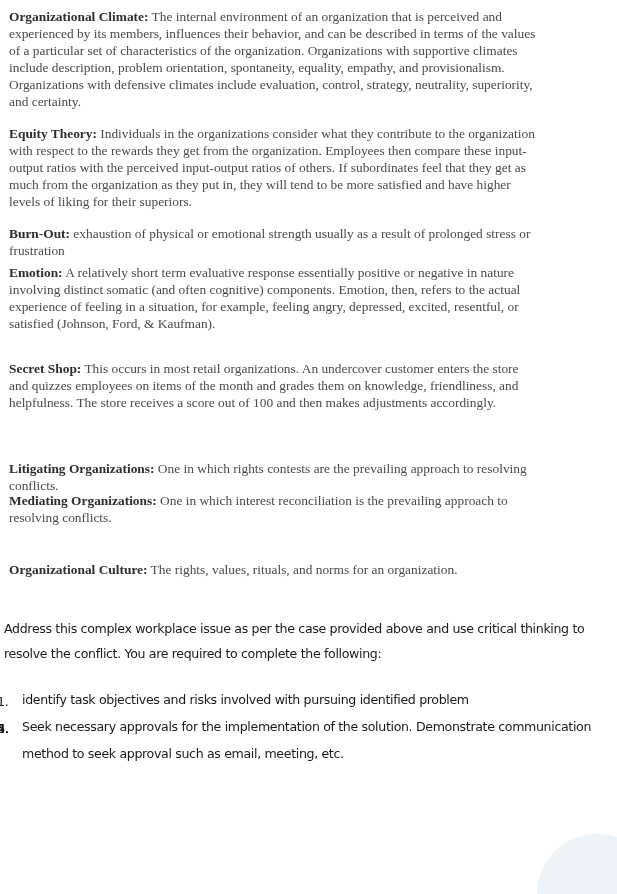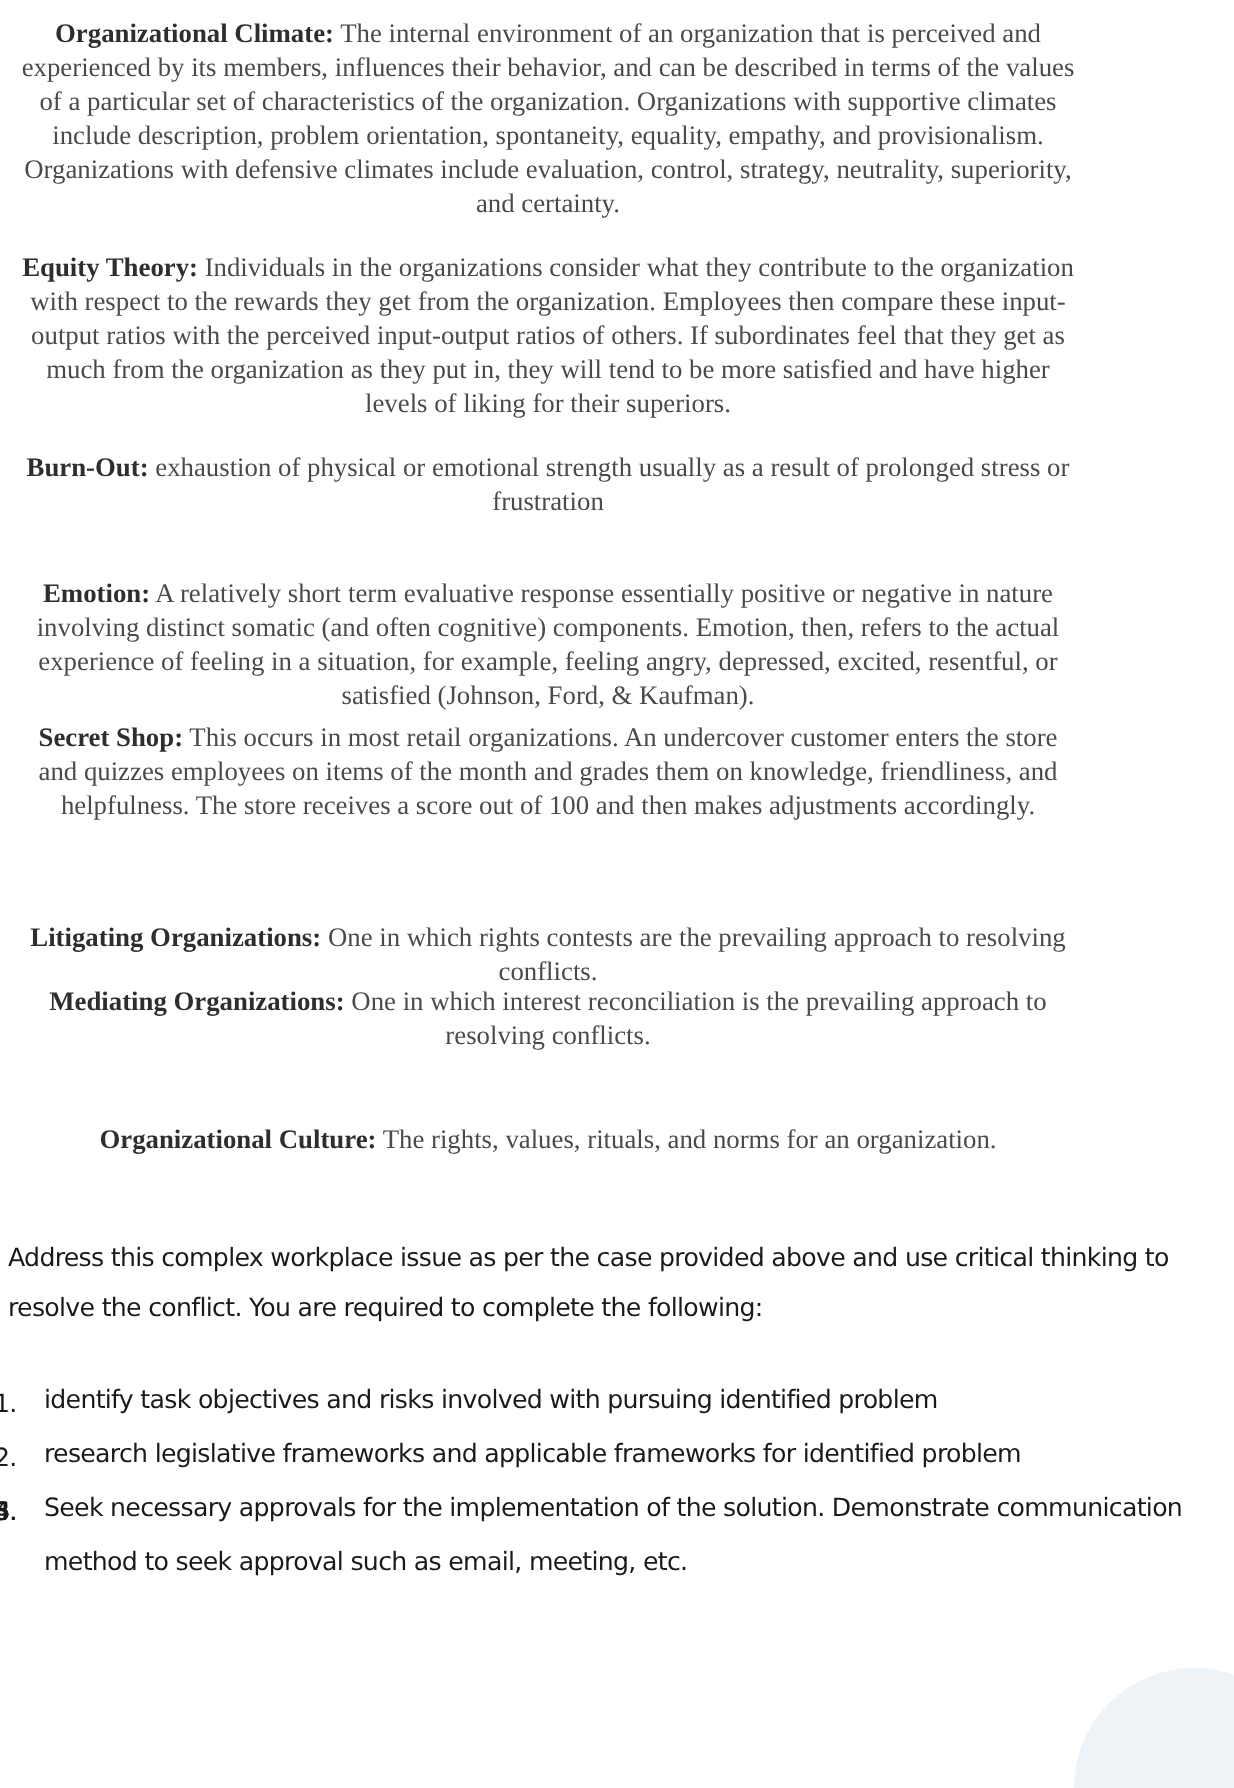--- a/index.html
+++ b/index.html
@@ -21,21 +21,20 @@
       font-family: "Liberation Serif", serif;
       font-size: 13.4px;
       line-height: 17px;
       color: #4a4a4a;
     }
     .def {
       margin: 0;
       position: absolute;
       left: 0;
       width: 530px;
-      text-align: center;
     }
     .def .term {
       font-weight: bold;
       color: #2e2e2e;
     }
     .task-block {
       position: absolute;
       left: 0;
       top: 612px;
       width: 617px;
@@ -91,21 +90,21 @@
 <div class="definitions">
   <p class="def" style="top:0px">
     <span class="term">Organizational Climate:</span><span> The internal environment of an organization that is perceived and experienced by its members, influences their behavior, and can be described in terms of the values of a particular set of characteristics of the organization.  Organizations with supportive climates include description, problem orientation, spontaneity, equality, empathy, and provisionalism.  Organizations with defensive climates include evaluation, control, strategy, neutrality, superiority, and certainty.</span>
   </p>
   <p class="def" style="top:117px">
     <span class="term">Equity Theory:</span><span>  Individuals in the organizations consider what they contribute to the organization with respect to the rewards they get from the organization.  Employees then compare these input-output ratios with the perceived input-output ratios of others.  If subordinates feel that they get as much from the organization as they put in, they will tend to be more satisfied and have higher levels of liking for their superiors.</span>
   </p>
   <p class="def" style="top:217px">
     <span class="term">Burn-Out:</span><span> exhaustion of physical or emotional strength usually as a result of prolonged stress or frustration</span>
   </p>
-  <p class="def" style="top:280px">
+  <p class="def" style="top:256px">
     <span class="term">Emotion:</span><span>  A relatively short term evaluative response essentially positive or negative in nature involving distinct somatic (and often cognitive) components.  Emotion, then, refers to the actual experience of feeling in a situation, for example, feeling angry, depressed, excited, resentful, or satisfied (Johnson, Ford, &amp; Kaufman).</span>
   </p>
   <p class="def" style="top:352px">
     <span class="term">Secret Shop:</span><span>  This occurs in most retail organizations.  An undercover customer enters the store and quizzes employees on items of the month and grades them on knowledge, friendliness, and helpfulness.  The store receives a score out of 100 and then makes adjustments accordingly.</span>
   </p>
   <p class="def" style="top:452px">
     <span class="term">Litigating Organizations:</span><span>  One in which rights contests are the prevailing approach to resolving conflicts.</span>
   </p>
   <p class="def" style="top:484px">
     <span class="term">Mediating Organizations:</span><span>  One in which interest reconciliation is the prevailing approach to resolving conflicts.</span>
@@ -117,21 +116,20 @@
 
 <div class="task-block">
   <p class="intro">Address this complex workplace issue as per the case provided above and use critical thinking to resolve the conflict. You are required to complete the following:</p>
   <ol class="task-list">
     <li class="task-item">
       <span class="task-num">1.</span>
       <span>identify task objectives and risks involved with pursuing identified problem</span>
     </li>
     <li class="task-item">
       <span class="task-num">2.</span>
-      <span>research legislative frameworks and applicable frameworks for identified problem</span>
     </li>
     <li class="task-item">
       <span class="task-num">3.</span>
     </li>
     <li class="task-item">
       <span class="task-num">4.</span>
     </li>
     <li class="task-item">
       <span class="task-num">5.</span>
     </li>

